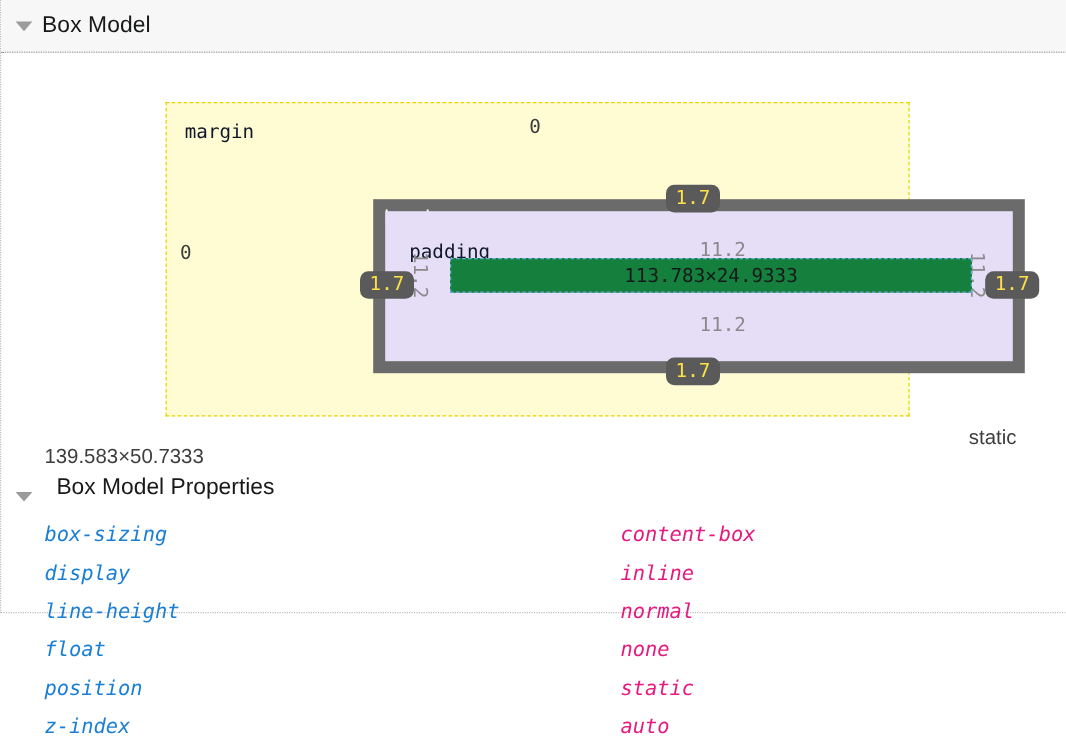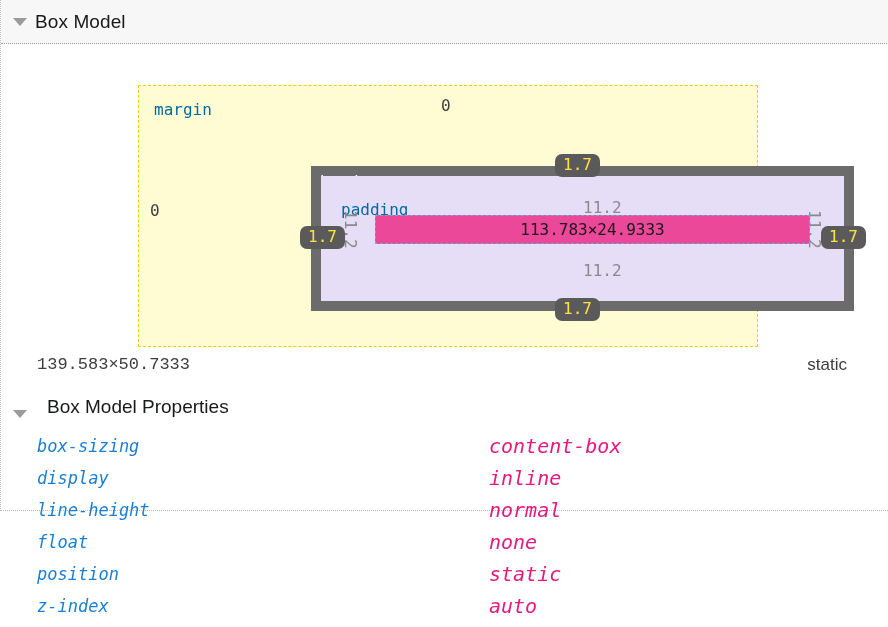--- a/index.html
+++ b/index.html
@@ -61,29 +61,29 @@
   .padding-box {
     position: absolute;
     left: 10px; top: 10px;
     right: 10px; bottom: 10px;
     background: #e6ddf7;
   }
   .content-box {
     position: absolute;
     left: 54px; top: 39px;
     width: 435px; height: 29px;
-    background: #ec4899;
+    background: #15803d;
     border: 1px dashed #6aaed6;
   }
 
   .region-label {
     position: absolute;
     font-family: "DejaVu Sans Mono", monospace;
     font-size: 16px;
-    color: #0369a1;
+    color: #0f172a;
     white-space: nowrap;
   }
   .label-margin  { left: 152px; top: 55px; }
   .label-border {
     left: 176px; top: 85px;
     color: #ffffff;
     background: #6b6b6b;
     border-radius: 4px;
     padding: 1px 6px 2px 5px;
   }
@@ -117,23 +117,23 @@
     font-size: 16px;
     color: #18191a;
   }
 
   
   .summary {
     position: absolute; left: 0; top: 355px;
     width: 888px; height: 36px;
   }
   .summary-size {
-    position: absolute; left: 36px; top: 0;
+    position: absolute; left: 36px; top: 16px;
     font-size: 17px; color: #3d3d3d;
-    font-family: Liberation Mono, monospace;
+    font-family: Liberation Sans, sans-serif;
   }
   .summary-pos {
     position: absolute; right: 42px; top: 0;
     font-size: 17px; color: #3d3d3d;
     font-family: "Liberation Sans", sans-serif;
   }
 
   
   .props-header {
     position: absolute; left: 12px; top: 396px;
@@ -154,23 +154,23 @@
     height: 32px;
     display: flex; align-items: center;
   }
   .prop-name {
     position: absolute; left: 36px;
     font-family: "DejaVu Sans Mono", monospace;
     font-size: 17px;
     color: #1a7fd4;
   }
   .prop-value {
-    position: absolute; left: 488px;
-    font-family: "DejaVu Sans Mono", monospace;
-    font-size: 20px;
+    position: absolute; left: 516px;
+    font-family: "DejaVu Sans Mono", monospace;
+    font-size: 17px;
     color: #e5197f;
   }
 </style>
 </head>
 <body>
 
 <div id="root">
 
   <div class="panel-header">
     <span class="twisty"></span>

